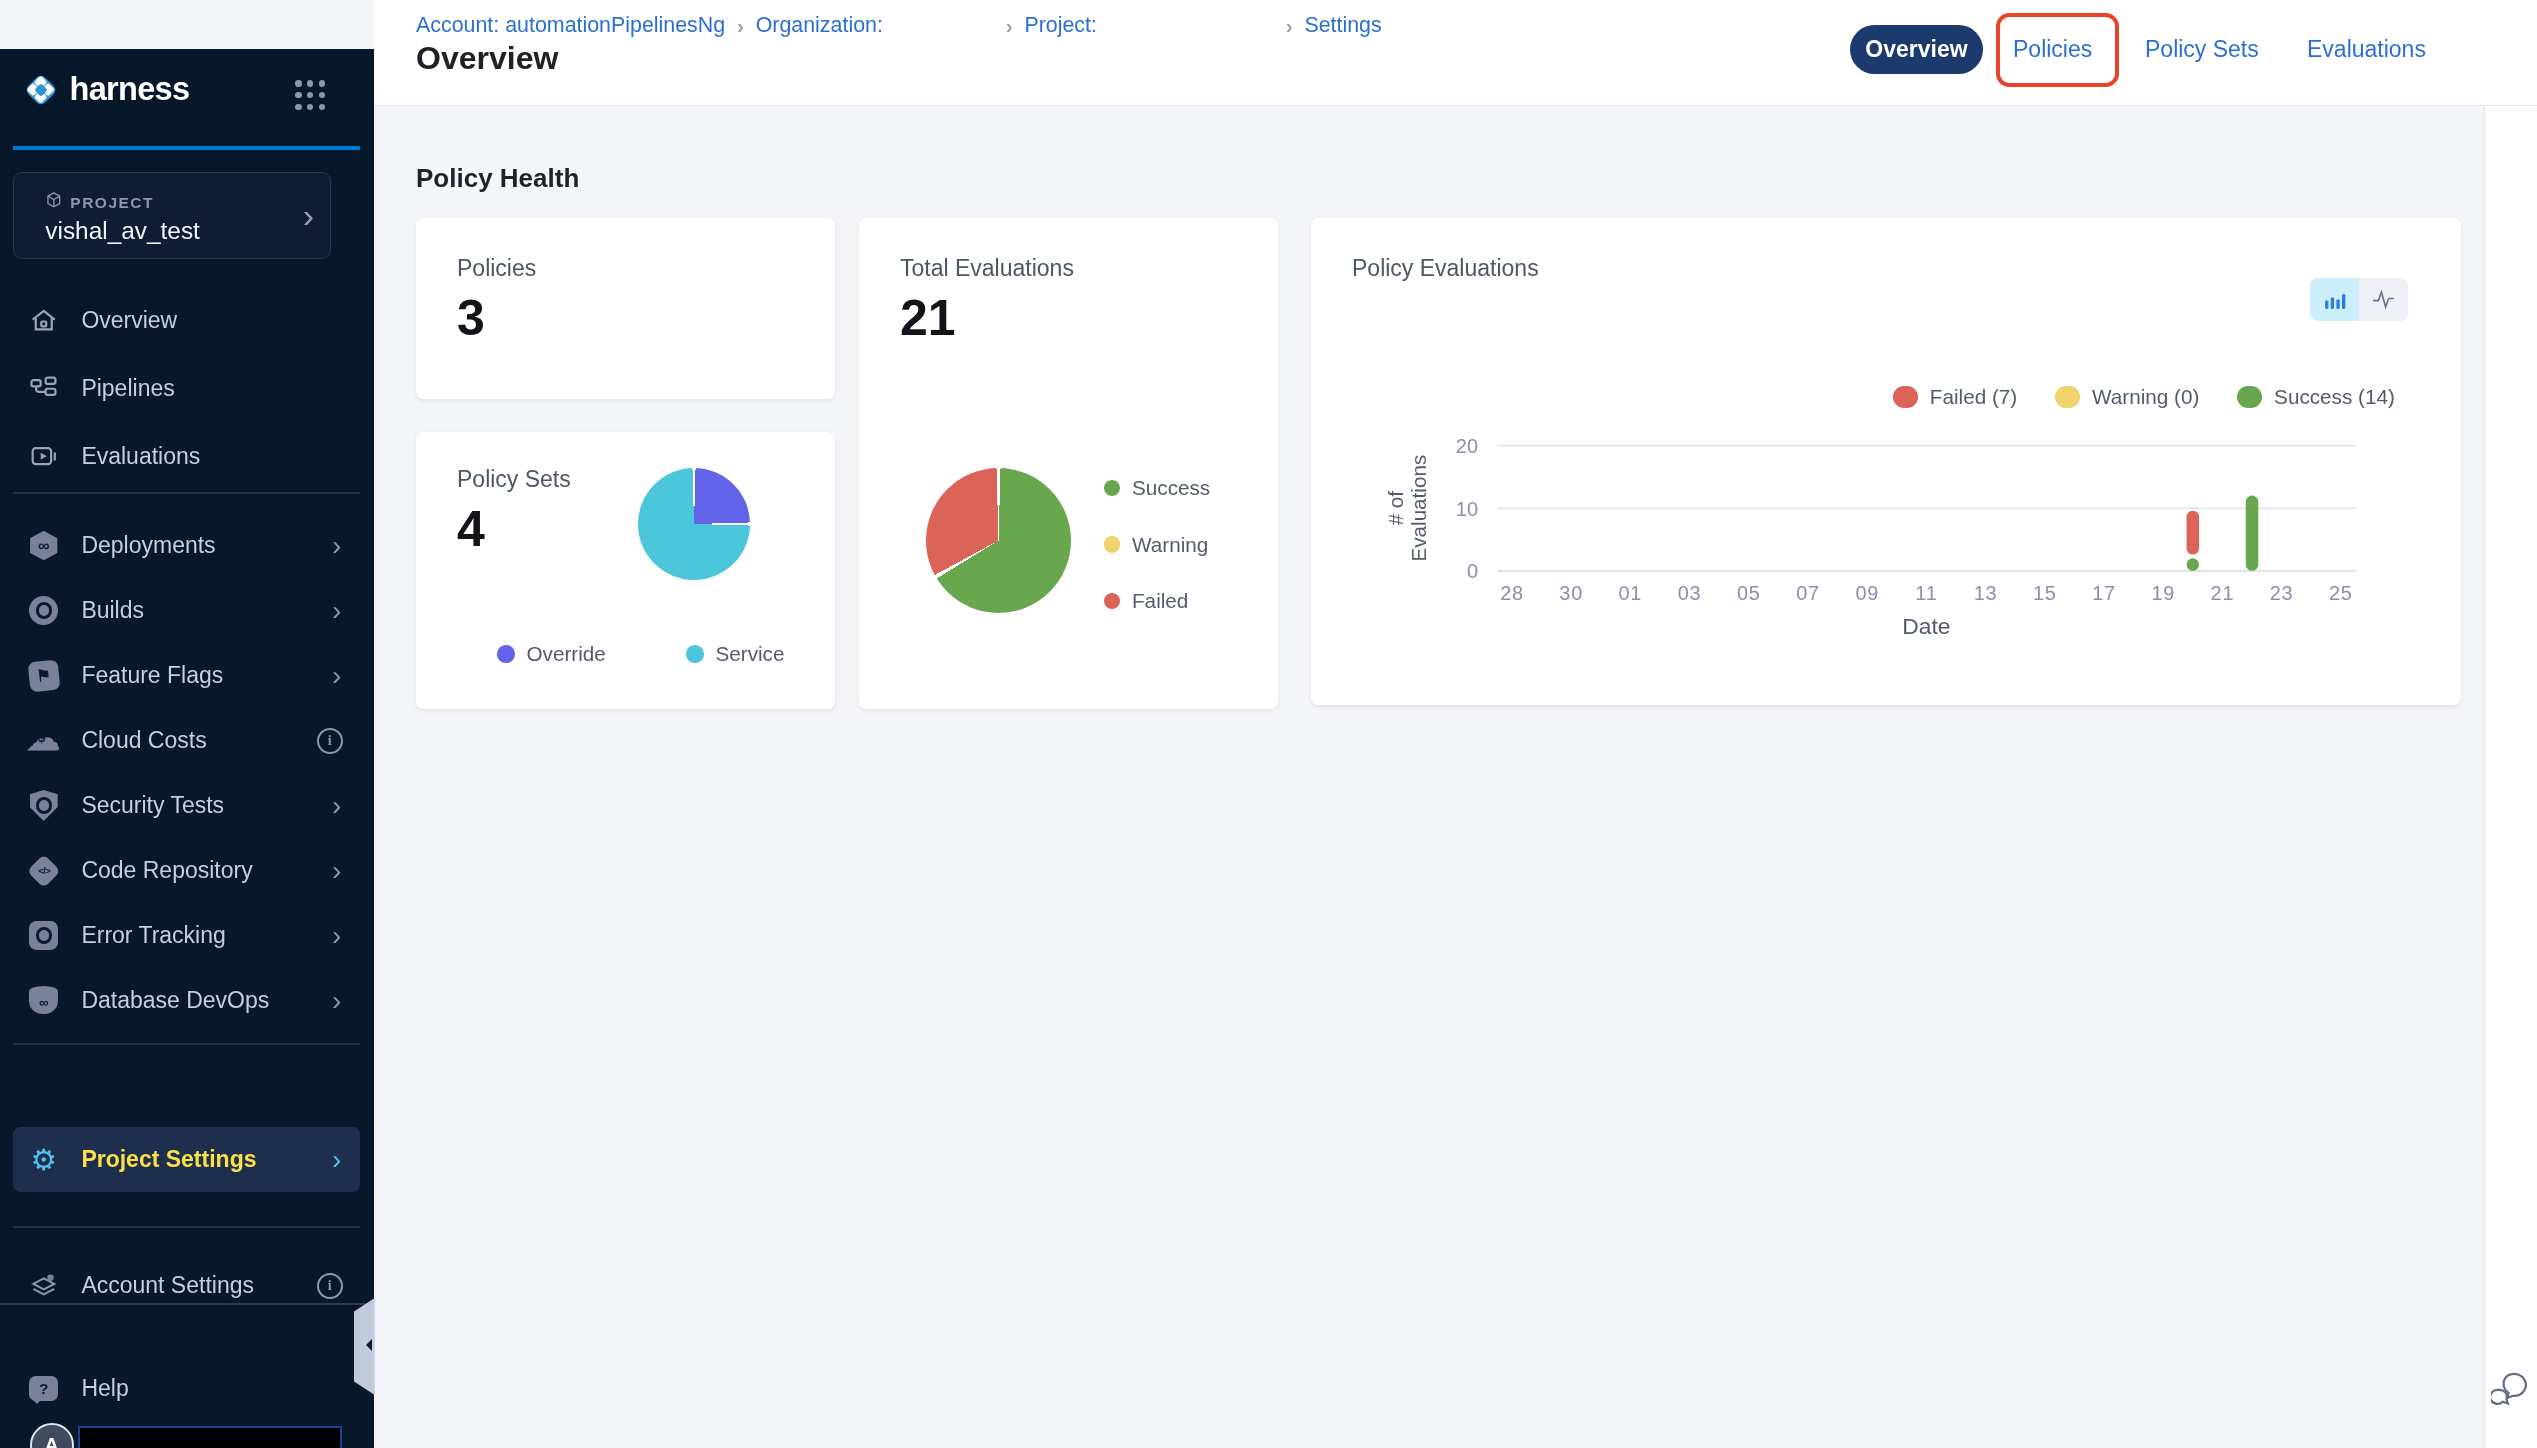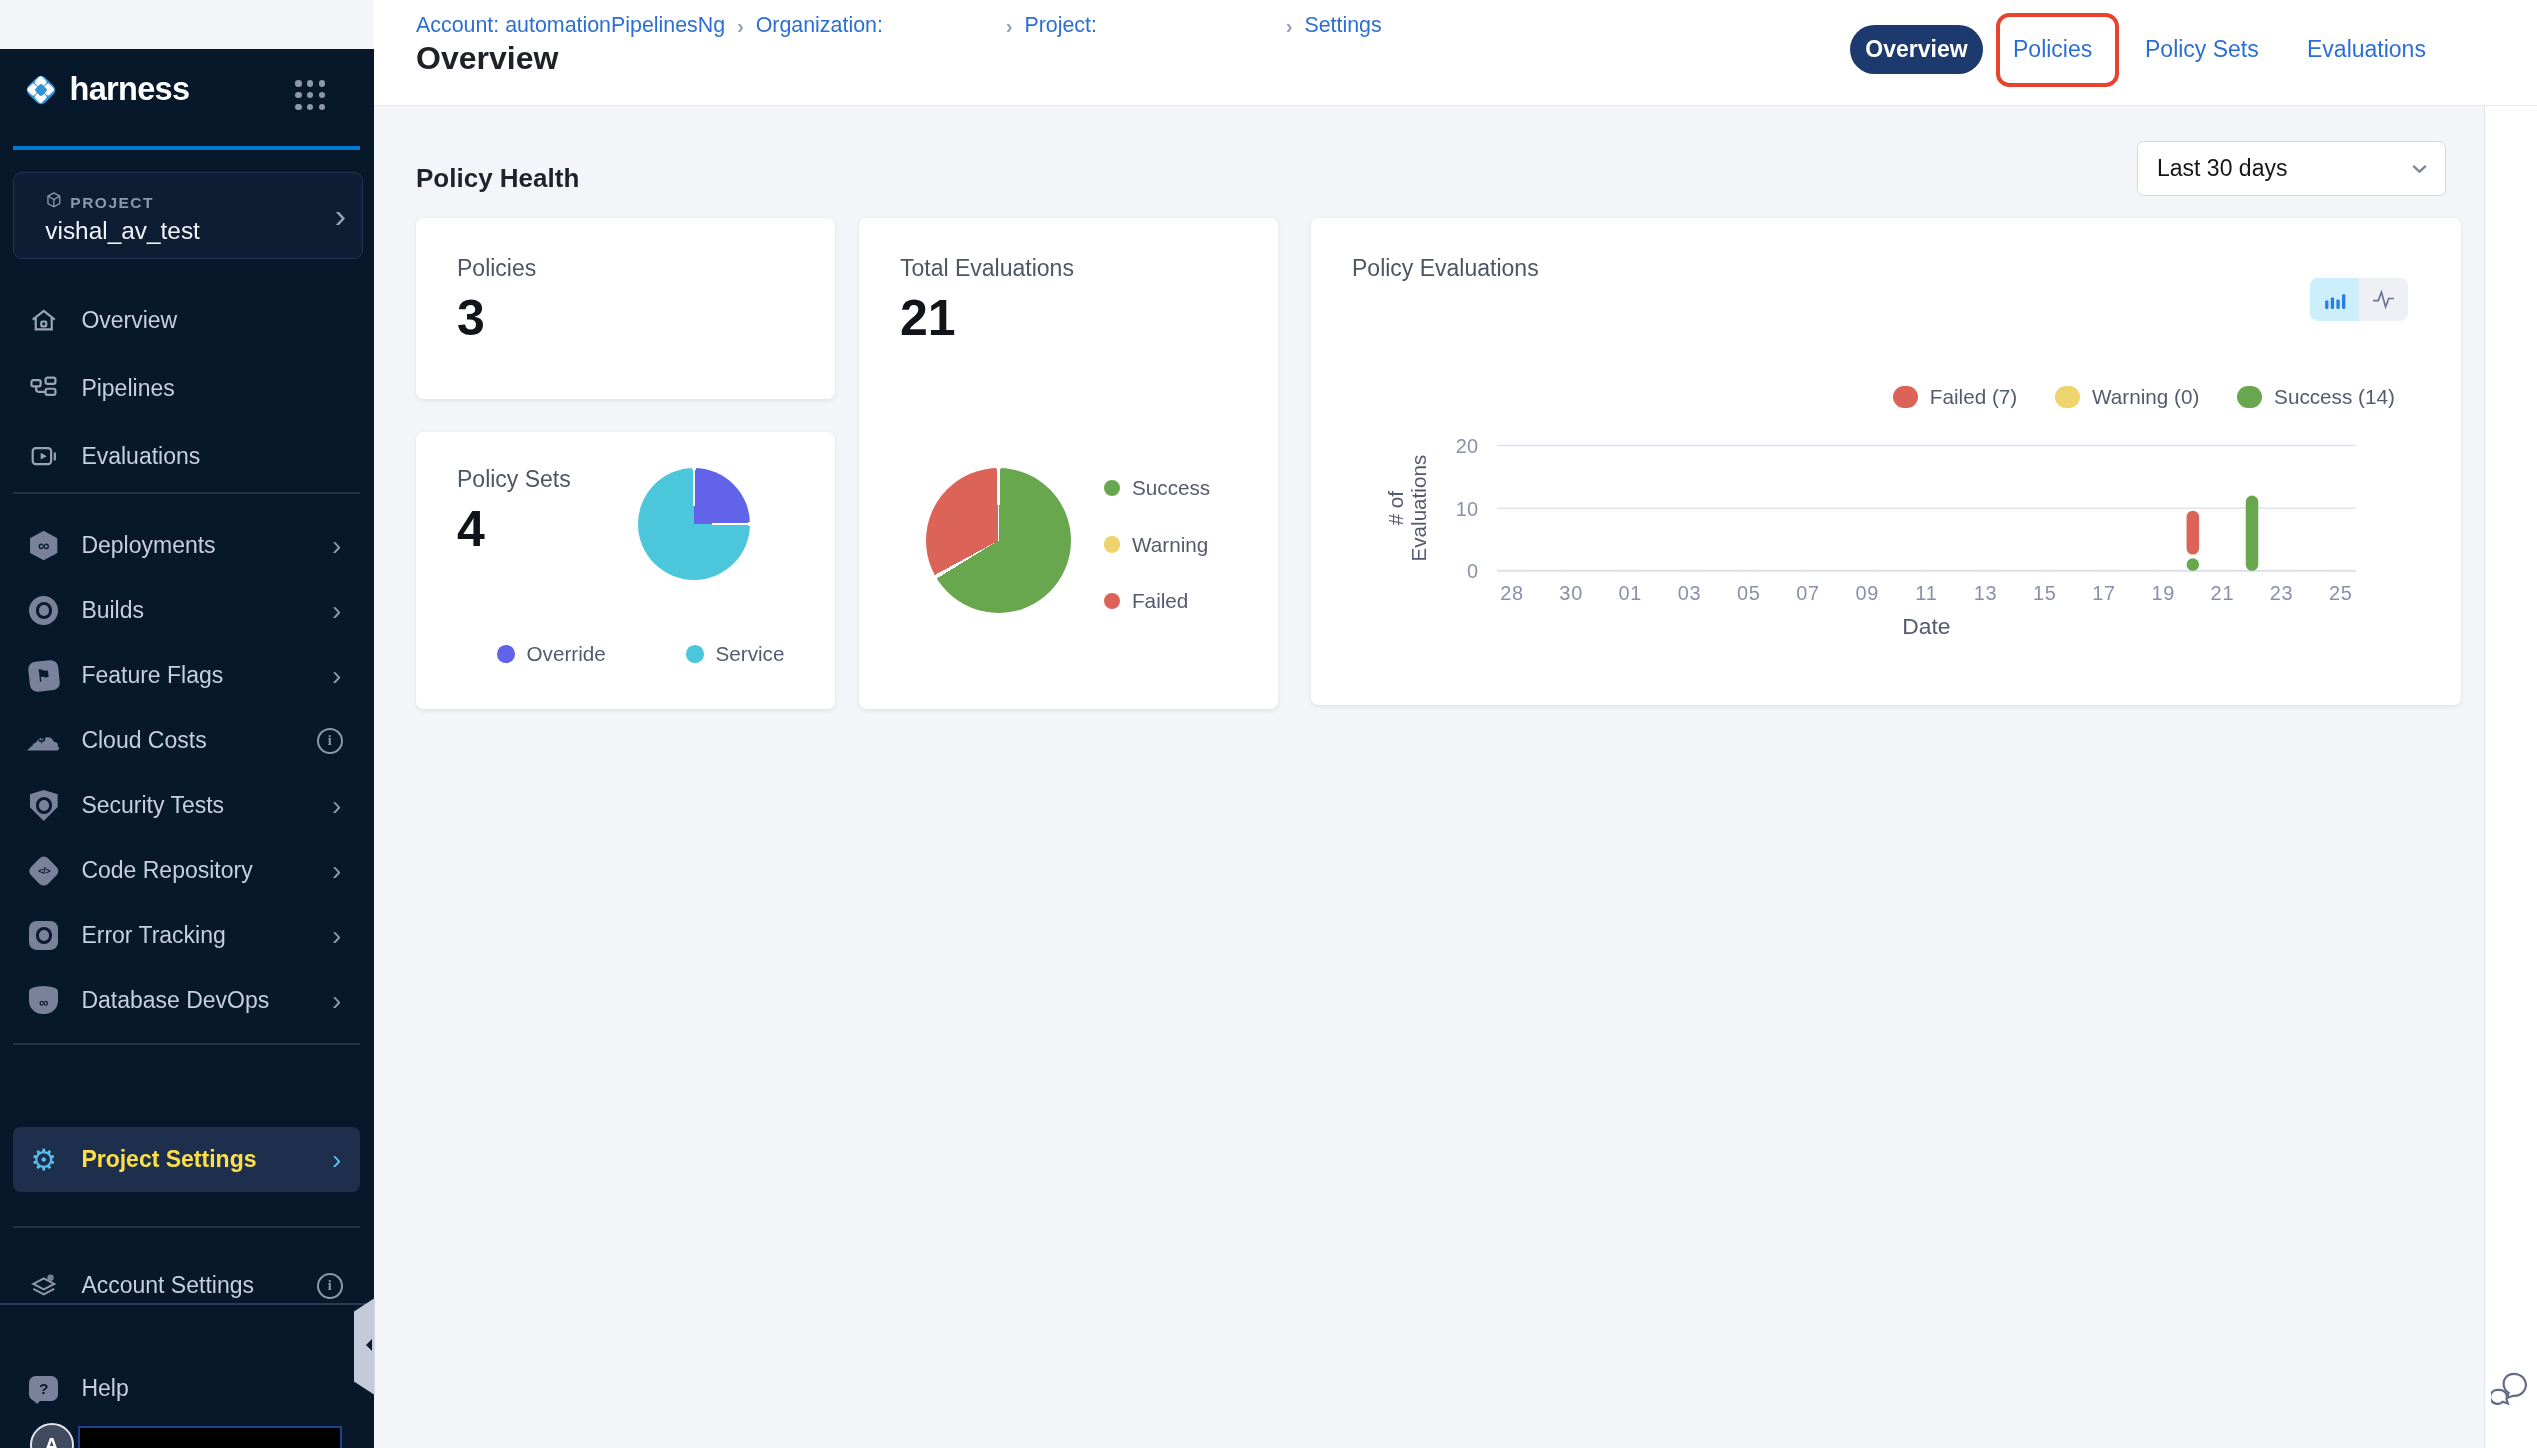--- a/index.html
+++ b/index.html
@@ -7,21 +7,21 @@
     background:#f3f5f9;font-family:"Liberation Sans",sans-serif;
     -webkit-font-smoothing:antialiased;color:#1e232b;}
 
   
   #sidebar{position:absolute;left:0;top:4px;width:374px;height:1449px;background:#07182b;color:#c6cedf;z-index:5;margin-top:45px;}
   .logo-row{position:absolute;left:20.7px;top:19px;height:43px;display:flex;align-items:center;}
   .logo-text{font-size:32.5px;font-weight:700;color:#fff;letter-spacing:-0.7px;margin-left:8.9px;}
   .grid-icon{position:absolute;left:295px;top:31px;display:grid;grid-template-columns:repeat(3,6.6px);grid-gap:5.2px;}
   .grid-icon i{width:6.6px;height:6.6px;border-radius:50%;background:#8d97ad;}
   .blue-rule{position:absolute;left:13.3px;top:97px;width:347px;height:3.7px;background:#0278d5;}
-  .project-card{position:absolute;left:13.3px;top:123px;width:350px;height:87px;box-sizing:border-box;
+  .project-card{position:absolute;left:13.3px;top:123px;width:318px;height:87px;box-sizing:border-box;
     background:#0e1d33;border:1.5px solid #263652;border-radius:8.9px;cursor:pointer;}
   .pc-kicker{position:absolute;left:56px;top:20.7px;font-size:15.5px;font-weight:700;letter-spacing:1.5px;color:#8d97ad;}
   .pc-name{position:absolute;left:31px;top:44px;font-size:24.4px;color:#f2f5fa;}
   .pc-cube{position:absolute;left:31px;top:17.7px;}
   .pc-chev{position:absolute;right:16.2px;top:23.6px;font-size:34px;color:#9aa3b8;line-height:37px;}
 
   .side-item{position:absolute;left:13.3px;width:347px;height:47px;display:flex;align-items:center;cursor:pointer;border-radius:7.4px;}
   .side-item .ic{width:43px;margin-left:8.9px;display:flex;justify-content:center;align-items:center;flex:none;}
   .side-item .lb{margin-left:16.2px;font-size:23px;color:#c6cedf;white-space:nowrap;}
   .side-item .sp{flex:1;}
@@ -325,27 +325,20 @@
         <div class="annotation-ring" style="left: 1622px; width: 123px;"></div>
         <div class="tab" style="left: 1639px; width: 89px;">Policies</div>
         <div class="tab" style="left: 1771px; width: 111px;">Policy Sets</div>
         <div class="tab" style="left: 1933px; width: 123px;">Evaluations</div>
       </div>
   </header>
 
   <main id="content">
     <div class="section-title">Policy Health</div>
 
-    <div class="range-select">
-      <span>Last 30 days</span>
-      <span class="sp"></span>
-      <svg width="25" height="25" viewBox="0 0 24 24" fill="none" stroke="#7c8596" stroke-width="2.2" style="margin-right:13.3px">
-        <path d="M6 9.5 L12 15 L18 9.5"></path>
-      </svg>
-    </div>
 
     <section class="card" style="left:42px;top:113px;width:419px;height:181px">
       <div class="card-title">Policies</div>
       <div class="card-big">3</div>
     </section>
 
     <section class="card" style="left:485px;top:113px;width:419px;height:491px">
       <div class="card-title">Total Evaluations</div>
       <div class="card-big">21</div>
       <div class="pie" id="pie-evals" style="left: 67px; top: 250px; width: 145px; height: 145px; background: conic-gradient(rgb(255, 255, 255) 0deg, rgb(255, 255, 255) 1.6deg, rgb(105, 167, 79) 1.6deg, rgb(105, 167, 79) 238.4deg, rgb(255, 255, 255) 238.4deg, rgb(255, 255, 255) 240deg, rgb(255, 255, 255) 240deg, rgb(255, 255, 255) 241.6deg, rgb(220, 99, 87) 241.6deg, rgb(220, 99, 87) 358.4deg, rgb(255, 255, 255) 358.4deg, rgb(255, 255, 255) 360deg);"></div>

